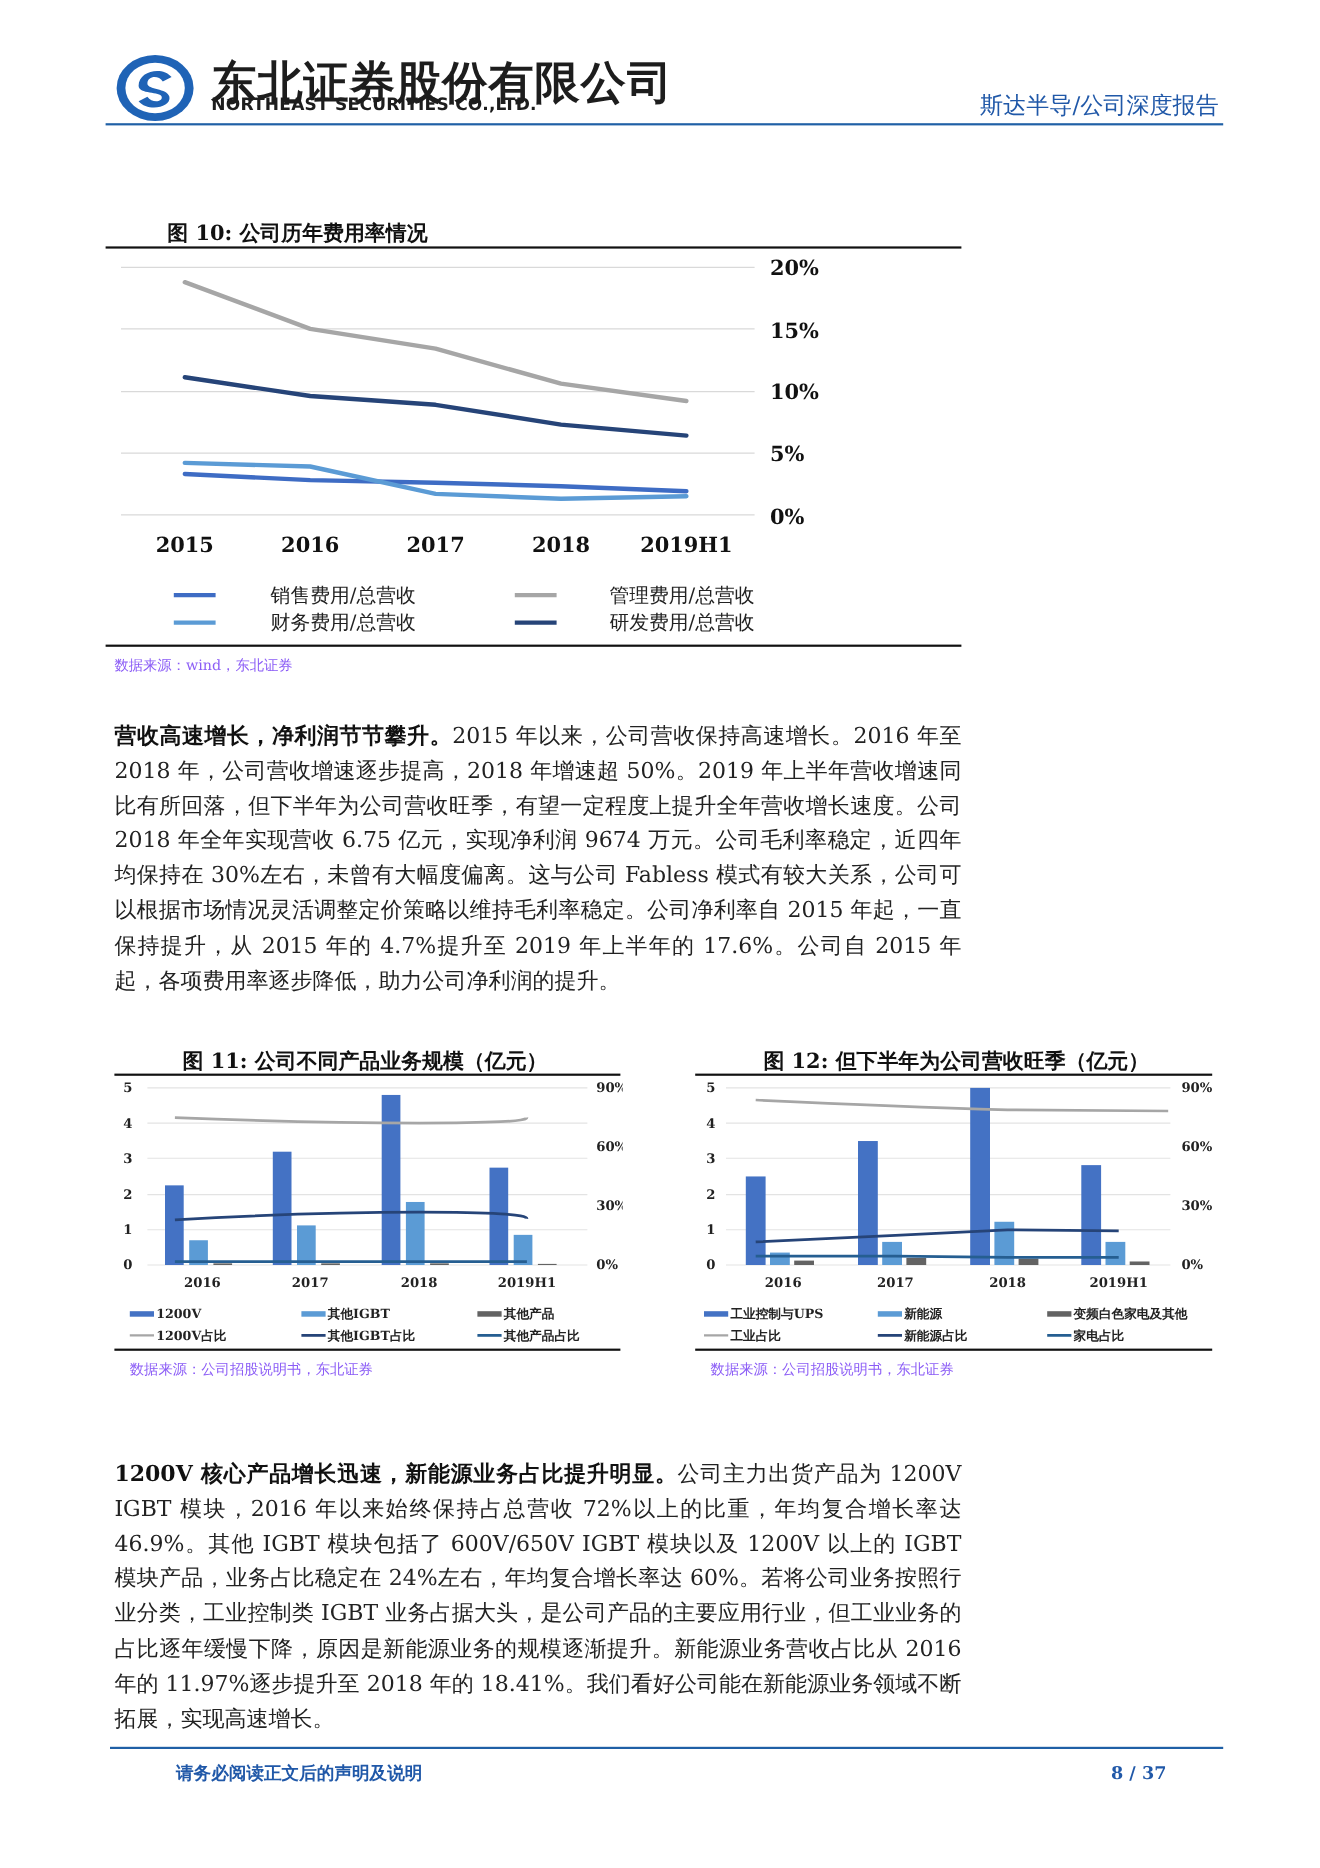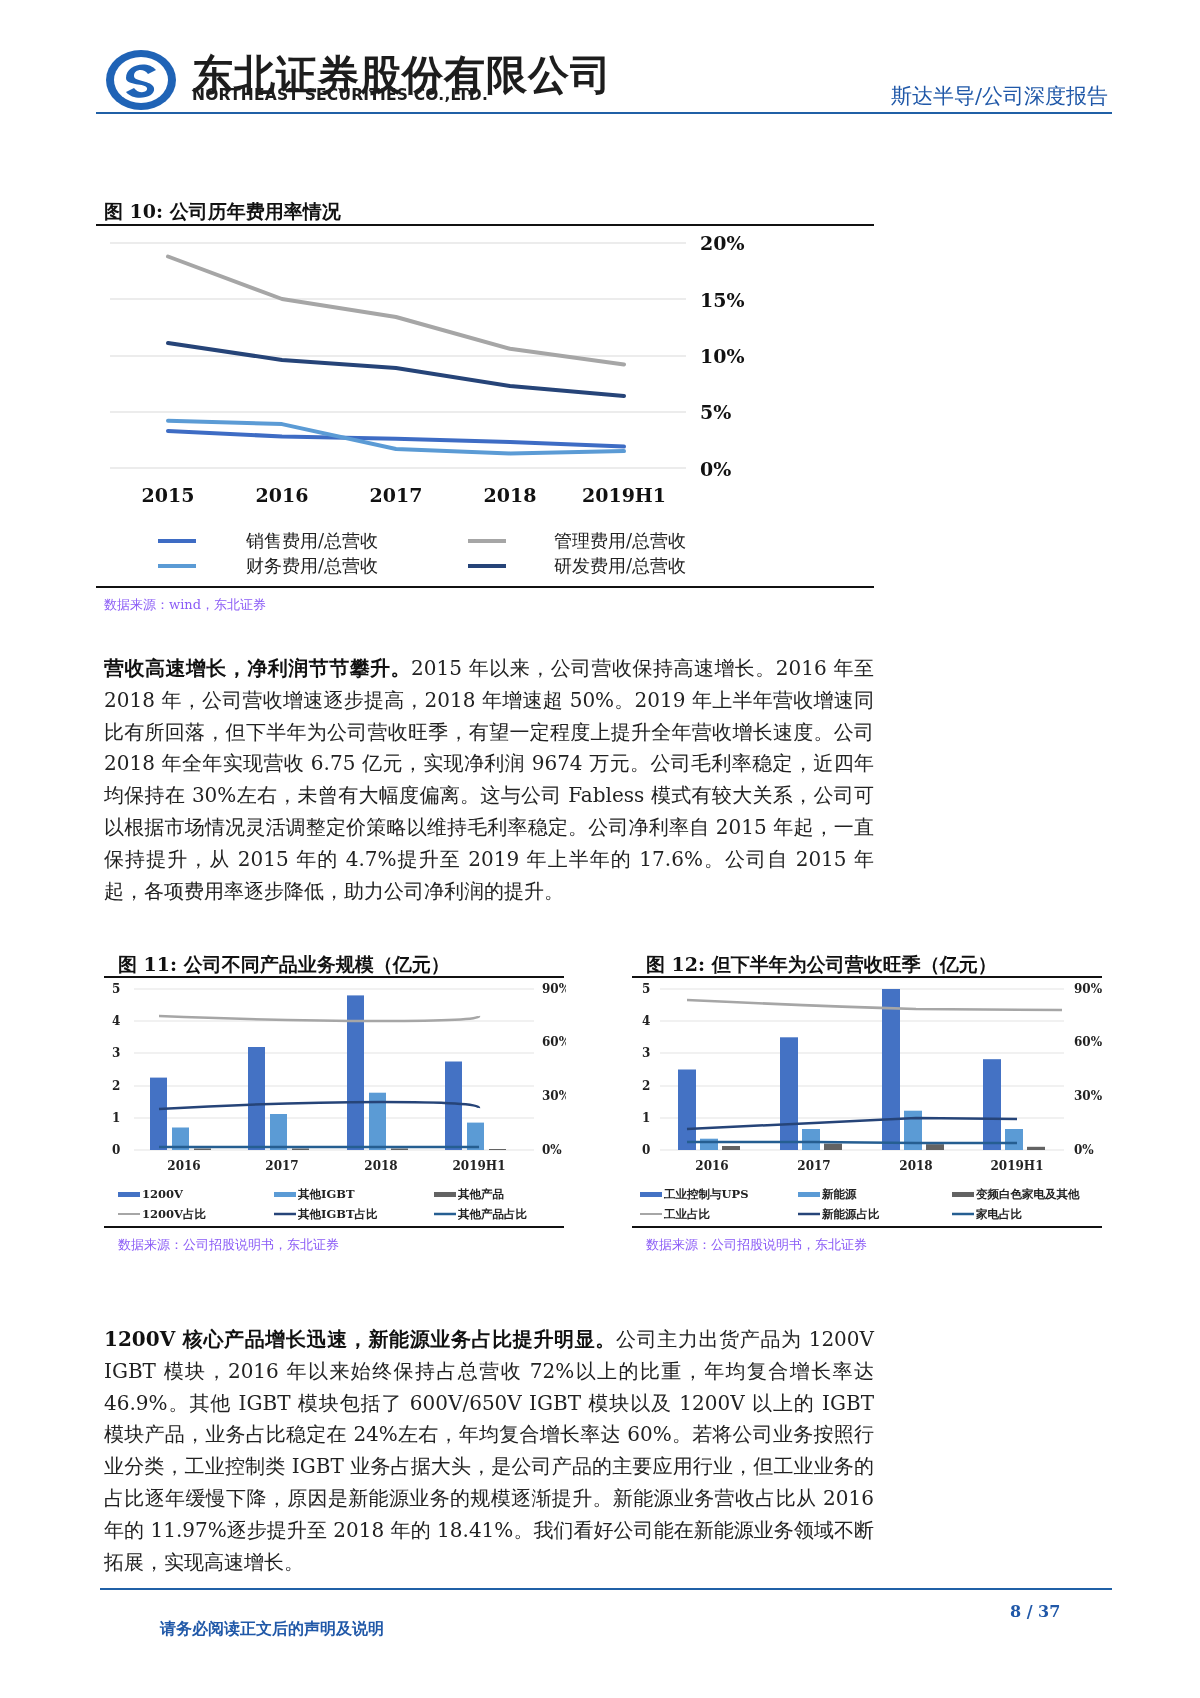--- a/index.html
+++ b/index.html
@@ -4,29 +4,29 @@
 <style>
   * { box-sizing: border-box; margin: 0; padding: 0; }
   body { width: 1200px; height: 1698px; background: #fff; font-family: "DejaVu Serif", "Liberation Serif", serif; color: #222; position: relative; overflow: hidden; }
   .abs { position: absolute; }
   .header-logo { left: 104px; top: 48px; width: 74px; height: 64px; }
   .company-cn { left: 192px; top: 48px; font-family: "DejaVu Sans", sans-serif; font-weight: bold; font-size: 41px; color: #1d1d1d; letter-spacing: 1px; }
   .company-en { left: 192px; top: 86px; font-family: "DejaVu Sans", sans-serif; font-weight: bold; font-size: 15.5px; color: #1d1d1d; letter-spacing: 0.2px; }
   .report-tag { right: 92px; top: 82px; font-size: 21px; color: #2058a8; margin-left: 16px; }
   .header-rule { left: 96px; width: 1016px; top: 112px; height: 2px; background: #2060a6; }
 
-  .fig-title { font-size: 19px; font-weight: bold; color: #111; }
+  .fig-title { font-size: 19px; font-weight: bold; color: #111; margin-left: 48px; }
   .rule-black { height: 2px; background: #111; }
   .source { font-size: 13px; color: #8b5cf6; }
 
   .para { left: 104px; width: 770px; font-size: 20px; line-height: 31.8px; color: #222; text-align: justify; }
   .para b { font-weight: bold; color: #111; }
 
   .footer-rule { left: 100px; width: 1012px; top: 1588px; height: 2px; background: #2060a6; }
-  .footer-note { left: 160px; top: 1602px; font-size: 16px; color: #2058a8; font-weight: bold; margin-top: 17px; }
+  .footer-note { left: 160px; top: 1602px; font-size: 16px; color: #2058a8; font-weight: bold; }
   .footer-page { left: 1010px; top: 1602px; font-size: 16px; color: #2058a8; font-weight: bold; }
 
   svg text { font-family: "DejaVu Serif", "Liberation Serif", serif; }
 </style>
 </head>
 <body>
 
 <div class="abs header-logo">
   <svg width="74" height="64" viewBox="0 0 74 64">
     <ellipse cx="37" cy="32" rx="35" ry="30" fill="#1f63b6"></ellipse>

